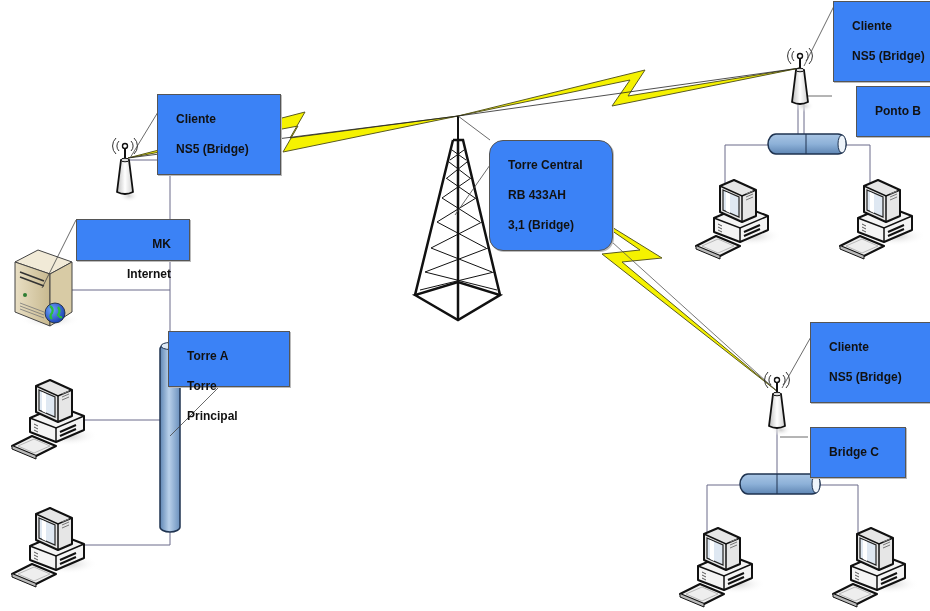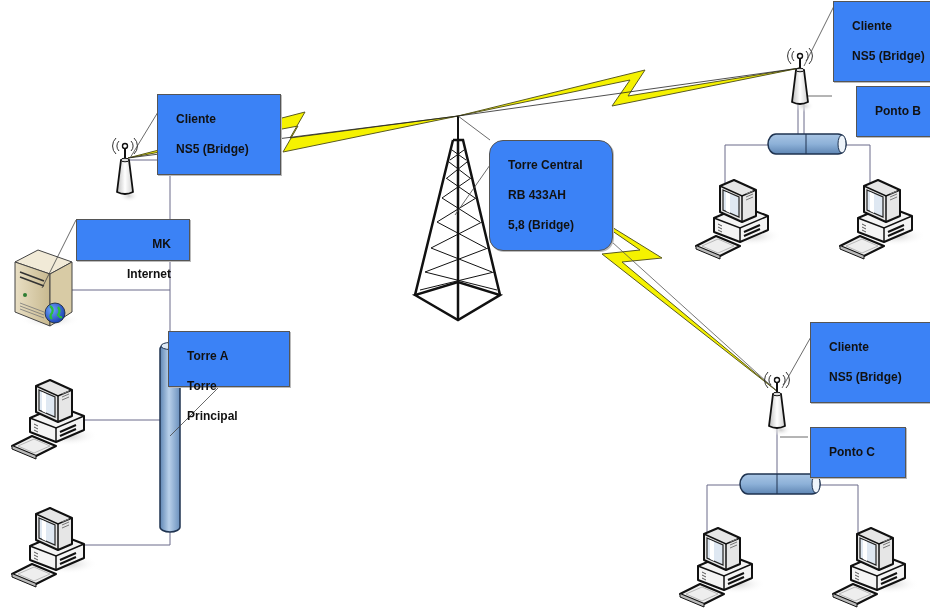--- a/index.html
+++ b/index.html
@@ -193,32 +193,32 @@
 
 <div class="label-box" style="left:168px; top:331px; width:84px; height:50px;">
   <span>Torre A</span>
   <span>Torre</span>
   <span>Principal</span>
 </div>
 
 <div class="label-box" style="left:489px; top:140px; width:86px;border-radius:14px;">
   <span>Torre Central</span>
   <span>RB 433AH</span>
-  <span>5,8 (Bridge)</span>
+  <span>3,1 (Bridge)</span>
 </div>
 
 <div class="label-box" style="left:833px; top:1px; width:86px;">
   <span>Cliente</span>
   <span>NS5 (Bridge)</span>
 </div>
 
 <div class="label-box" style="left:838px; top:86px; width:58px;margin-left:18px;">
   <span>Ponto B</span>
 </div>
 
 <div class="label-box" style="left:810px; top:322px; width:86px;">
   <span>Cliente</span>
   <span>NS5 (Bridge)</span>
 </div>
 
 <div class="label-box" style="left:810px; top:427px; width:58px;">
-  <span>Ponto C</span>
+  <span>Bridge C</span>
 </div>
 
 </body></html>

